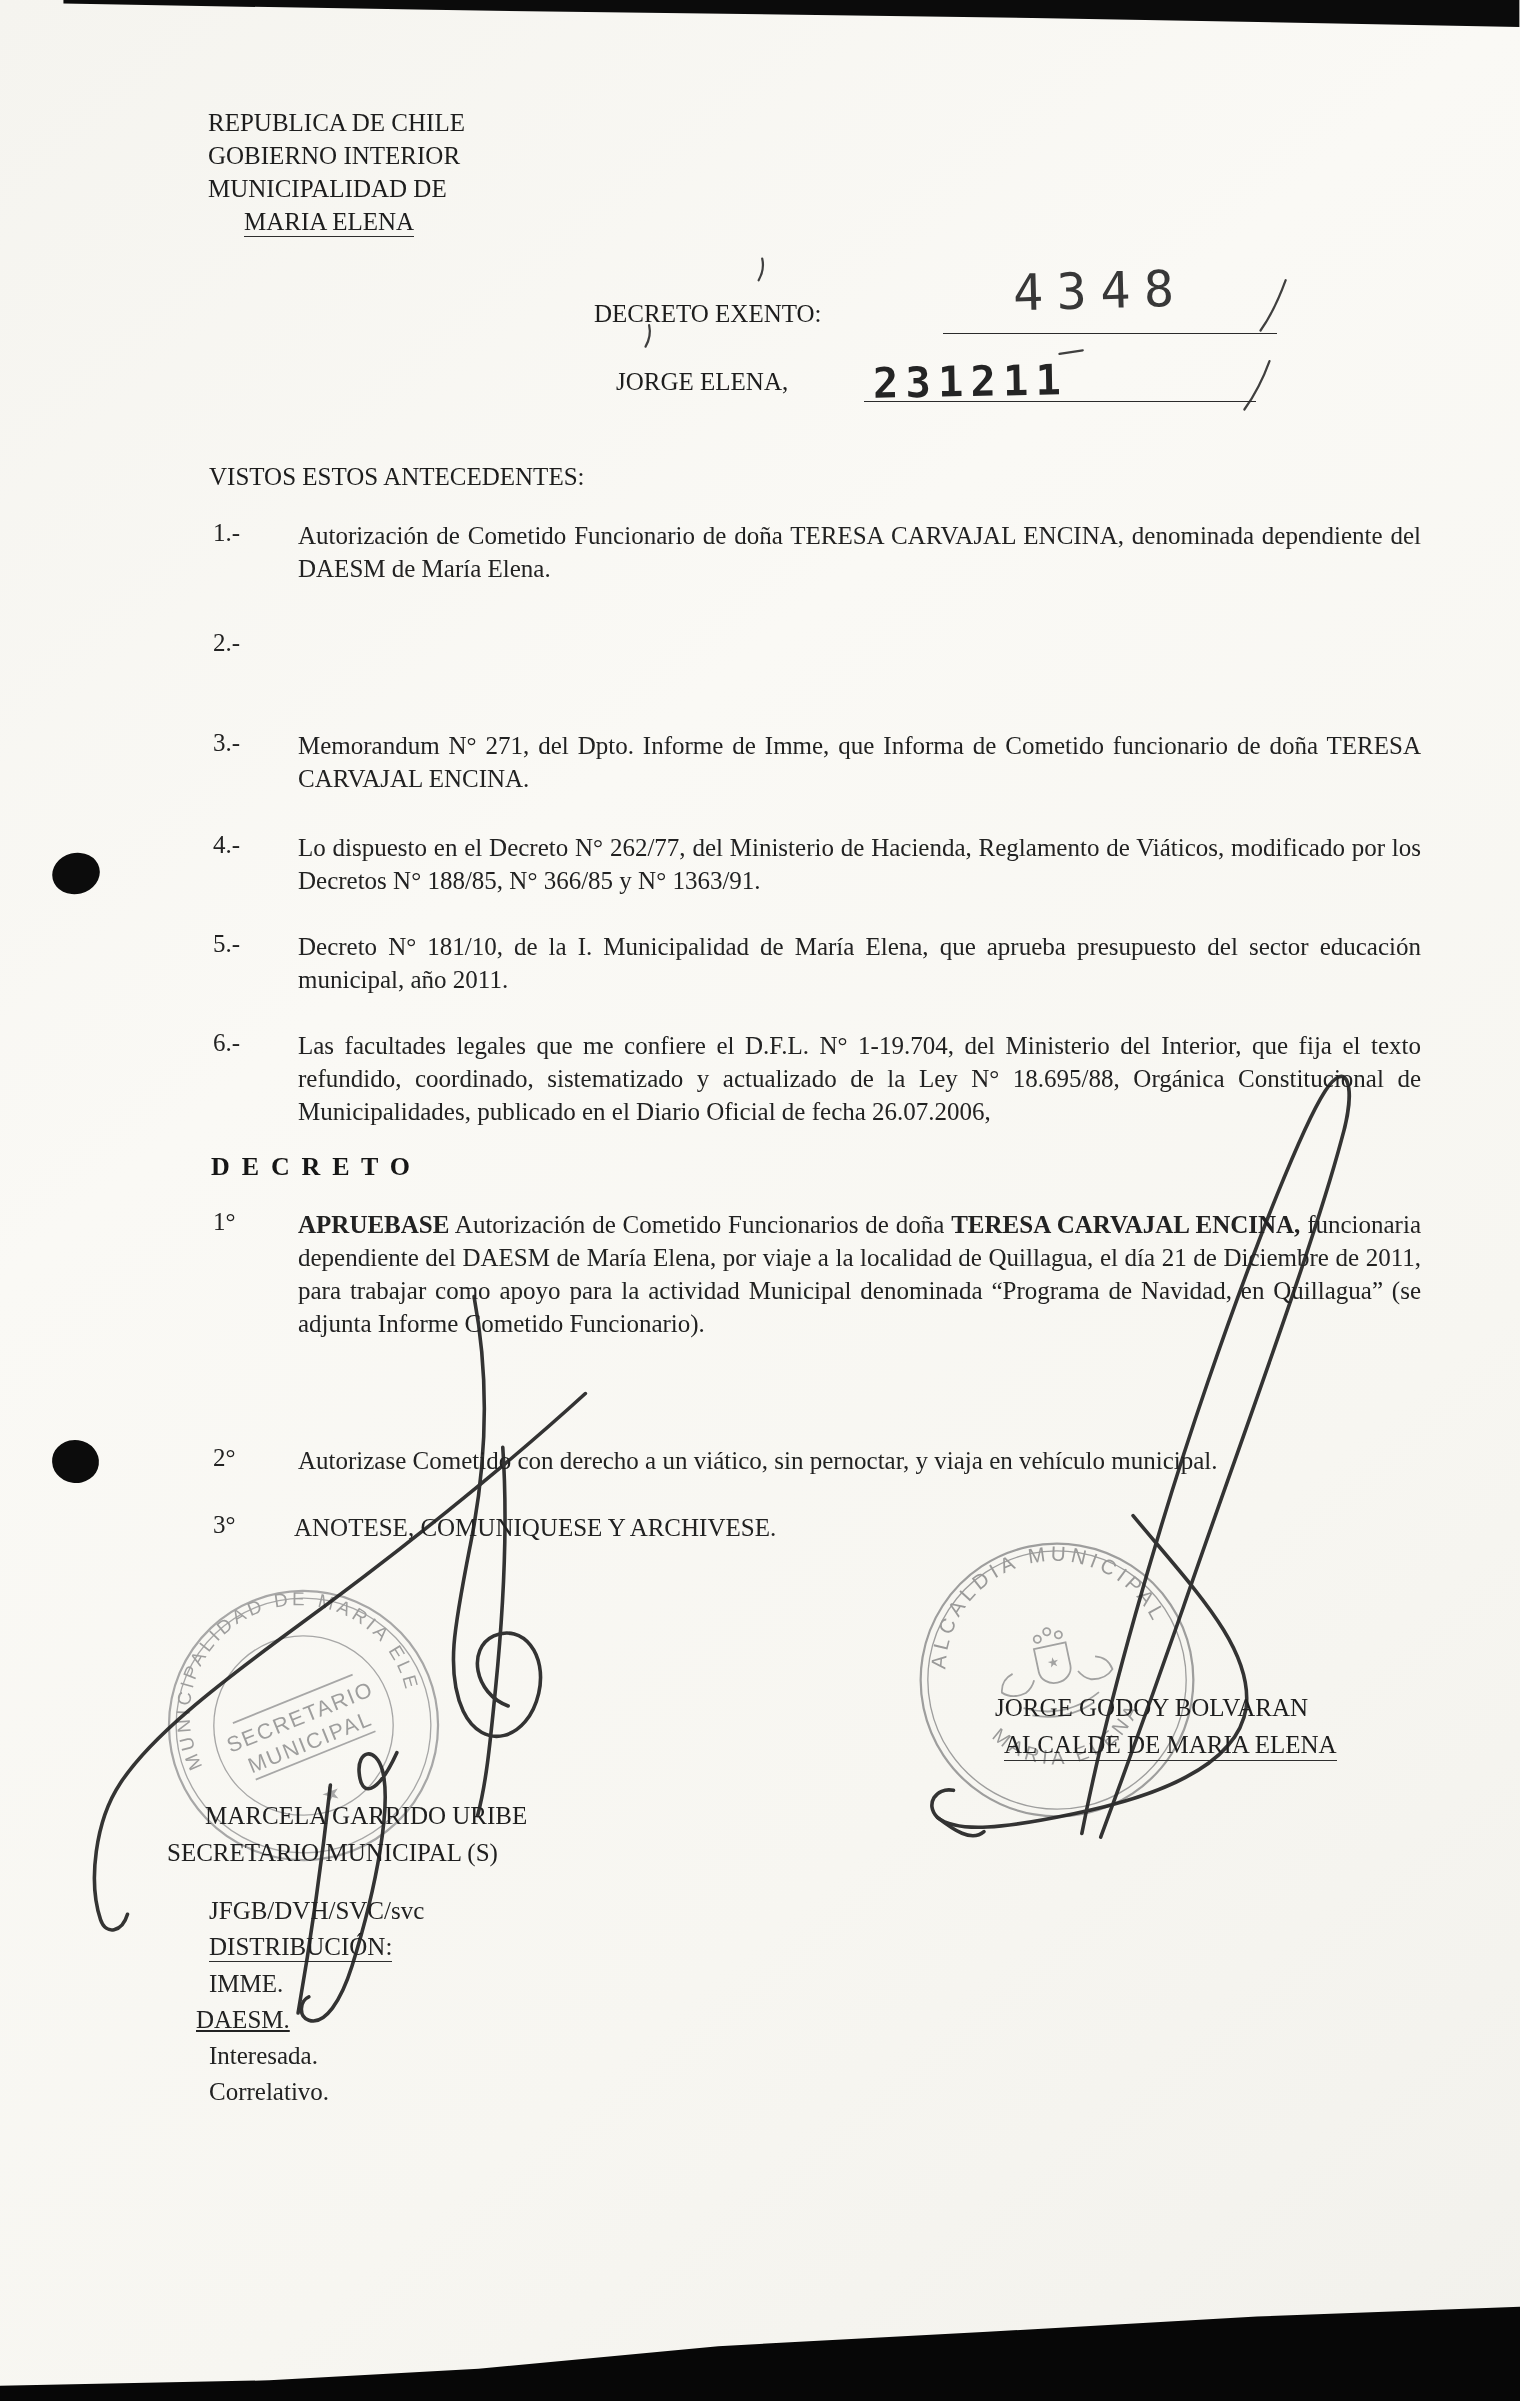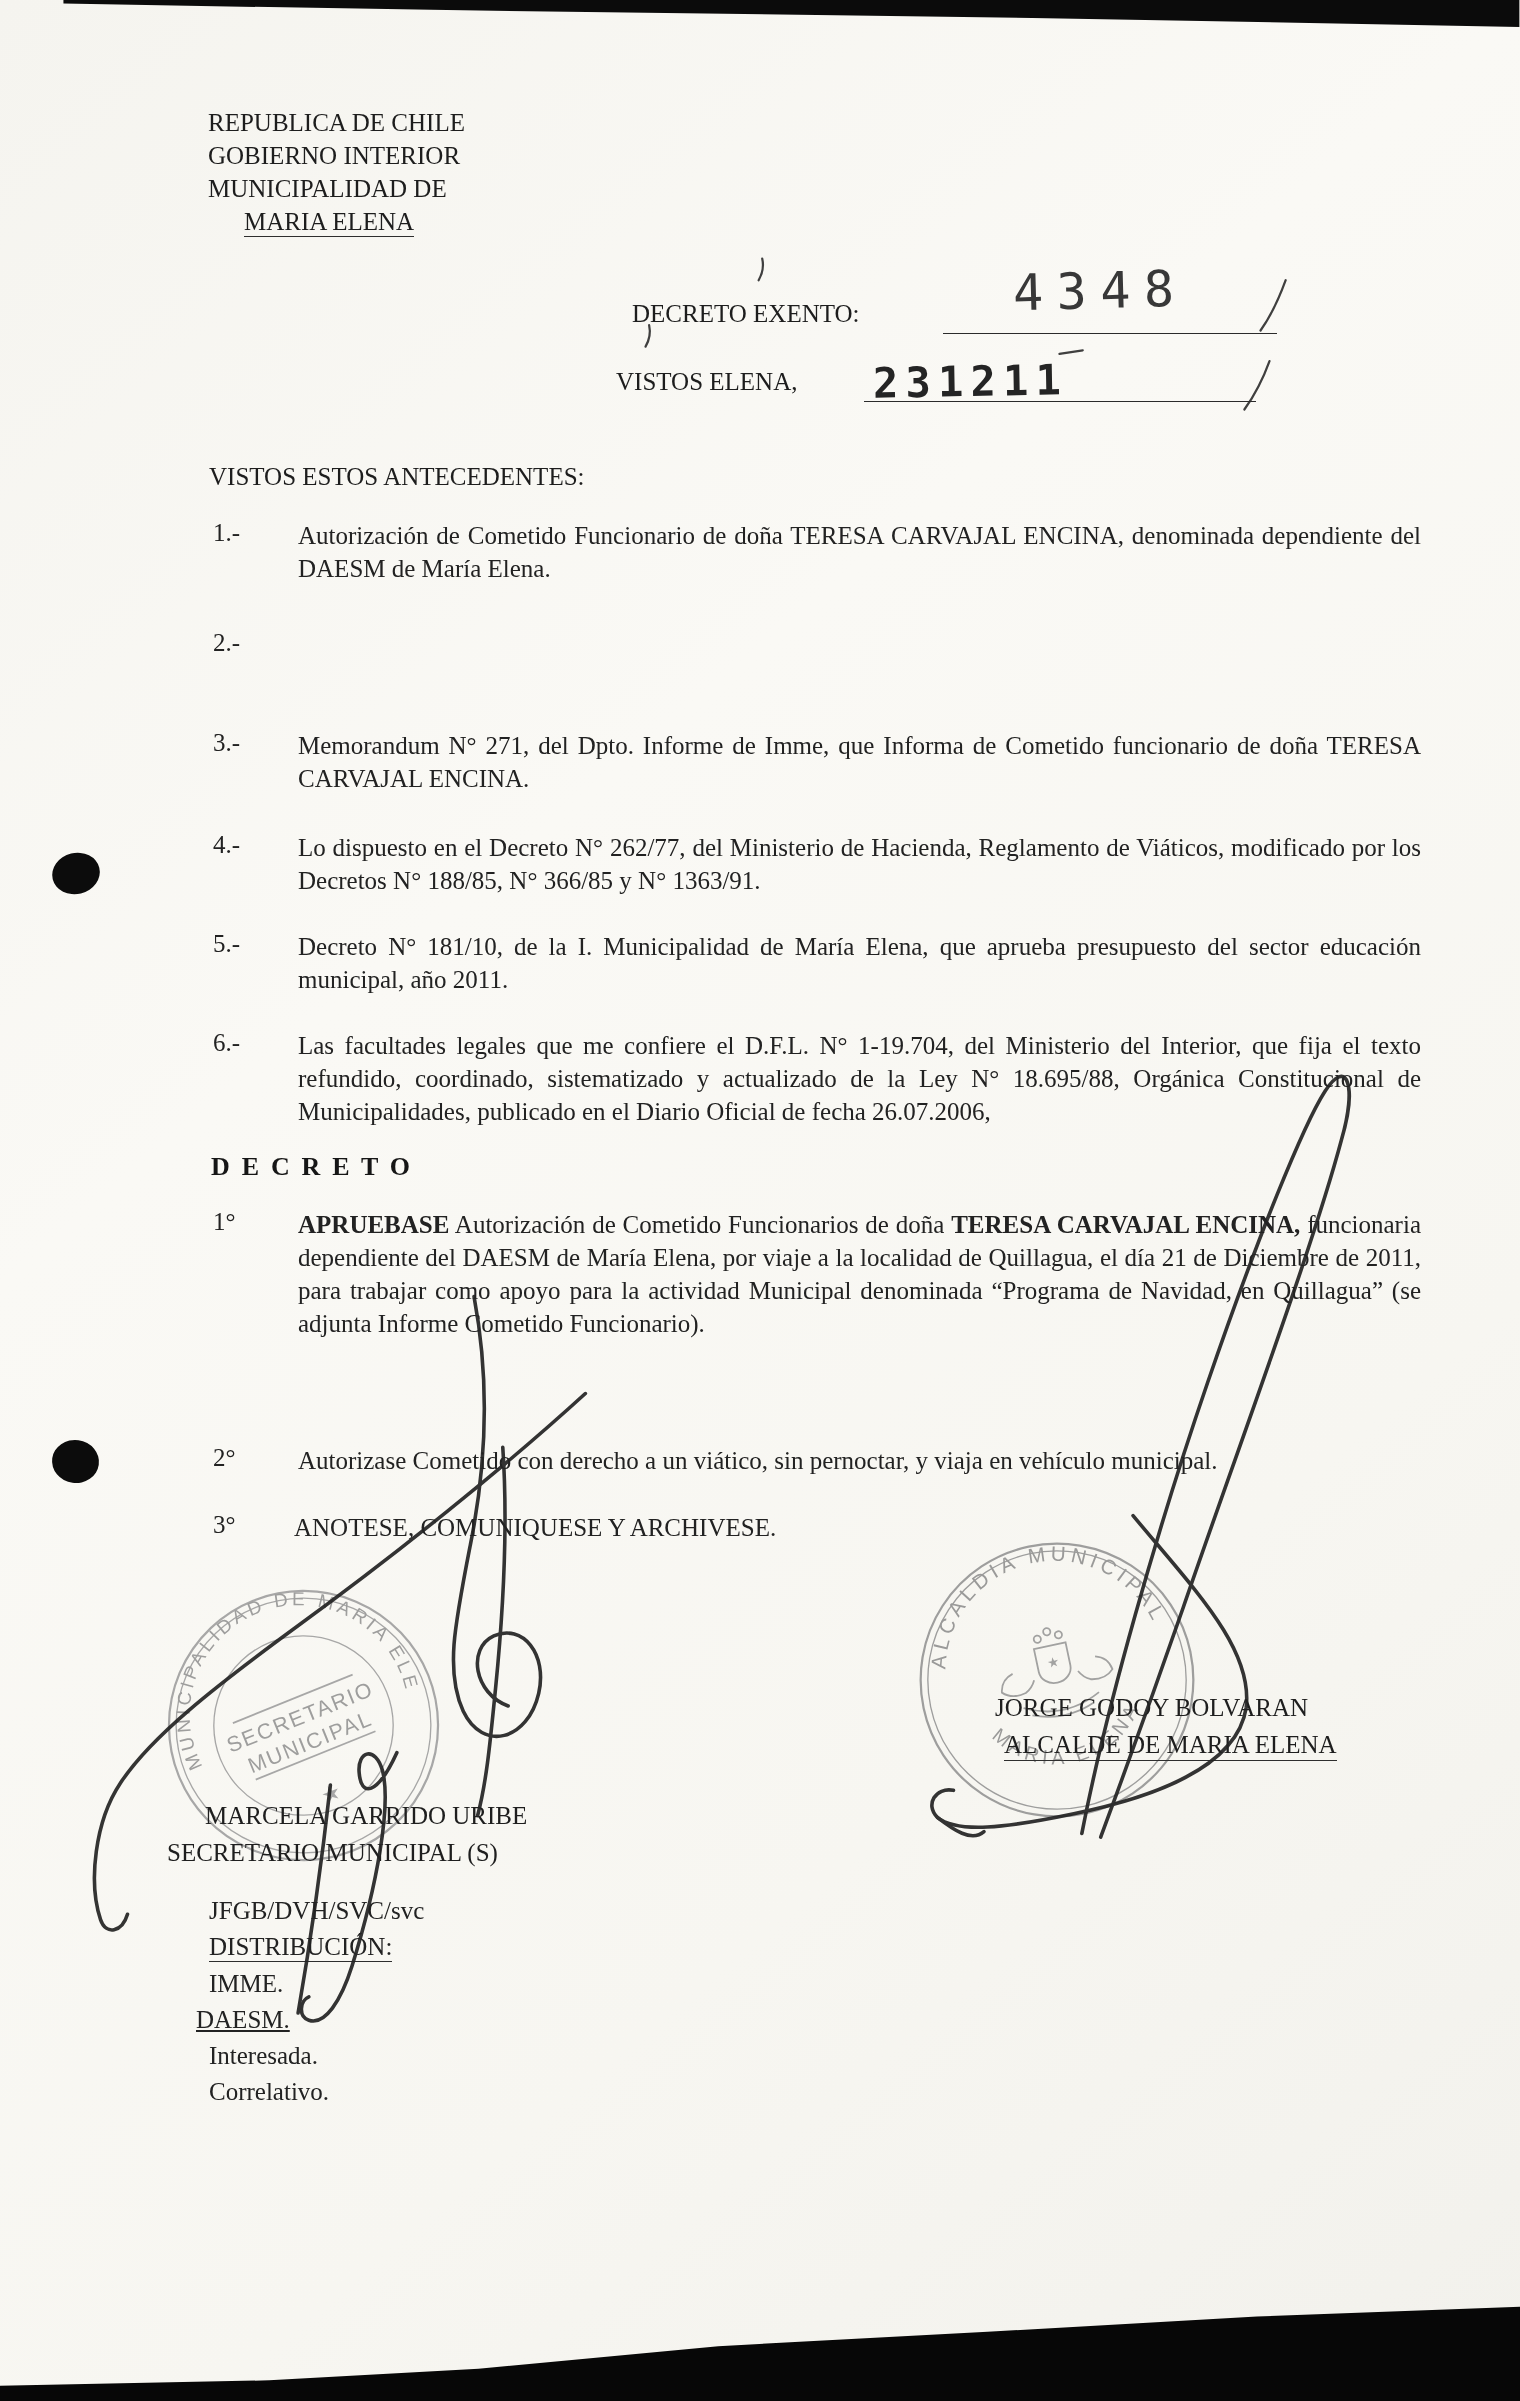--- a/index.html
+++ b/index.html
@@ -34,25 +34,25 @@
   <div class="abs" style="left:52px;top:853px;width:48px;height:41px;background:#0c0c0c;border-radius:50%;transform:rotate(-14deg);"></div>
   <div class="abs" style="left:52px;top:1440px;width:47px;height:43px;background:#0c0c0c;border-radius:50%;transform:rotate(8deg);"></div>
 
   <div class="abs hdr" style="left:208px;top:106px;width:296px;">
     <div>REPUBLICA DE CHILE</div>
     <div>GOBIERNO INTERIOR</div>
     <div>MUNICIPALIDAD DE</div>
     <div style="padding-left:36px;"><span class="uline">MARIA ELENA</span></div>
   </div>
 
-  <div class="abs hdr" style="left:632px;top:297px;">DECRETO EXENTO:</div>
+  <div class="abs hdr" style="left:594px;top:297px;">DECRETO EXENTO:</div>
   <div class="abs fieldline" style="left:943px;top:333px;width:334px;"></div>
   <div class="abs stampnum" style="left:1013px;top:262px;font-size:50px;letter-spacing:13.5px;transform:rotate(-1.5deg);">4348</div>
 
-  <div class="abs hdr" style="left:616px;top:365px;">VISTOS ELENA,</div>
+  <div class="abs hdr" style="left:616px;top:365px;">JORGE ELENA,</div>
   <div class="abs fieldline" style="left:864px;top:401px;width:392px;"></div>
   <div class="abs stampnum" style="left:873px;top:357px;font-size:42px;font-weight:bold;letter-spacing:7.2px;color:#242424;transform:rotate(-1deg);">231211</div>
 
   <div class="abs hdr" style="left:209px;top:460px;">VISTOS ESTOS ANTECEDENTES:</div>
 
   <div class="abs num" style="left:213px;top:519px;">1.-</div>
   <div class="abs body-text" style="left:298px;top:519px;width:1123px;">Autorización de Cometido Funcionario de doña TERESA CARVAJAL ENCINA, denominada dependiente del DAESM de María Elena.</div>
 
   <div class="abs num" style="left:213px;top:629px;">2.-</div>
 

